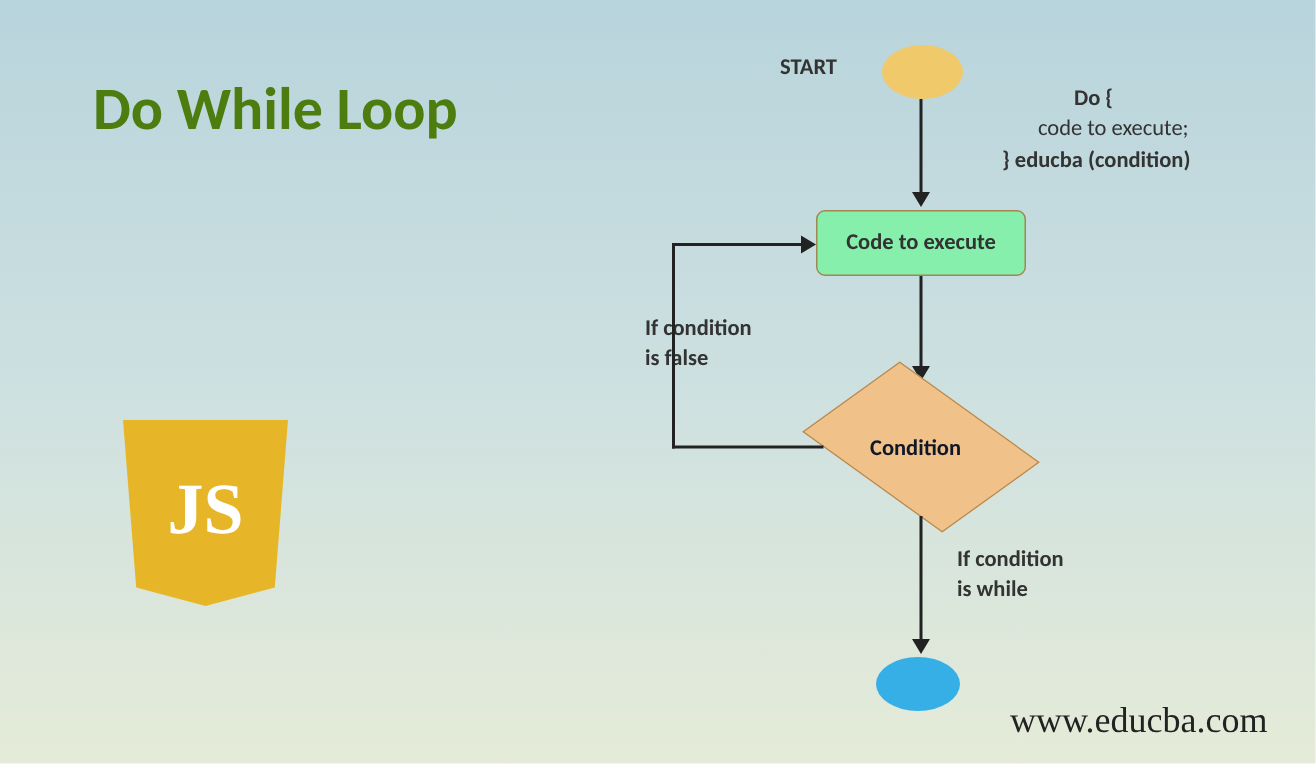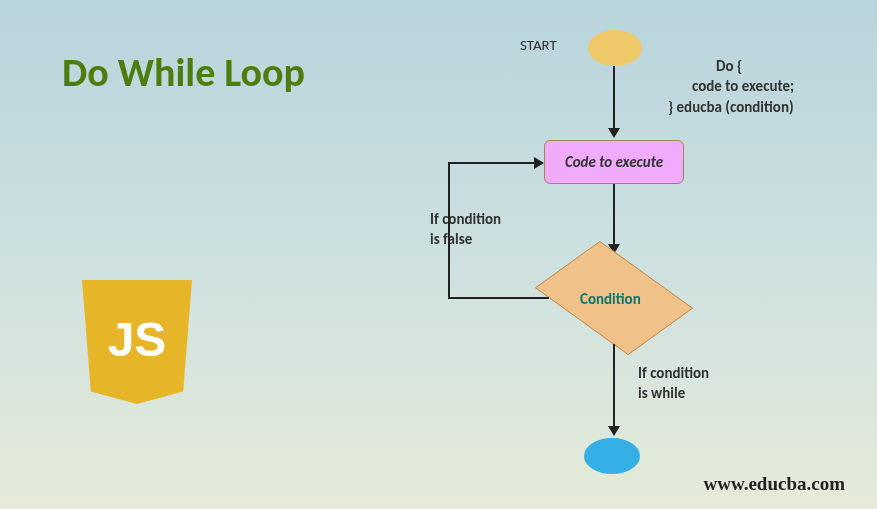--- a/index.html
+++ b/index.html
@@ -32,21 +32,21 @@
   height: 124px;
   background: #e7b628;
   clip-path: polygon(0 0, 100% 0, 92% 90%, 50% 100%, 8% 90%);
   position: relative;
   display: flex;
   align-items: center;
   justify-content: center;
 }
 .js-text {
   color: #fff;
-  font-family: Liberation Sans, sans-serif;
+  font-family: Liberation Serif, serif;
   font-weight: bold;
   font-size: 48px;
   letter-spacing: 0px;
   margin-top: -6px;
 }
 .flowchart {
   position: absolute;
   top: 12px;
   left: 400px;
   width: 460px;
@@ -68,68 +68,67 @@
   width: 56px;
   height: 36px;
   background: #36aee6;
   border-radius: 50%;
 }
 .start-label {
   position: absolute;
   top: 24px;
   left: 120px;
   font-size: 15px;
-  font-weight: normal;
+  font-weight: bold;
   color: #333;
 }
 .syntax-block {
   position: absolute;
   top: 44px;
   left: 268px;
   font-size: 15px;
   color: #333;
   line-height: 1.35;
 }
 .syntax-l1 { font-weight: bold; margin-left: 48px; }
-.syntax-l2 { font-weight: bold; padding-left: 24px; }
+.syntax-l2 { font-weight: normal; padding-left: 24px; }
 .syntax-l3 { font-weight: bold; }
 .code-box {
   position: absolute;
   top: 128px;
   left: 144px;
   width: 140px;
   height: 44px;
-  background: #f0abfc;
+  background: #86efac;
   border: 1.5px solid #a08850;
   border-radius: 6px;
   display: flex;
   align-items: center;
   justify-content: center;
   font-size: 15px;
   font-weight: bold;
   color: #333;
-  font-style: italic;
 }
 .diamond {
   position: absolute;
   top: 240px;
   left: 148px;
   width: 132px;
   height: 92px;
   background: #f0c189;
   border: 1.5px solid #b58a50;
   transform: scaleY(0.72) rotate(45deg);
 }
 .diamond-text {
   position: absolute;
   top: 278px;
   left: 180px;
   font-size: 15px;
   font-weight: bold;
-  color: #0f766e;
+  color: #0f172a;
 }
 .label-true {
   position: absolute;
   top: 198px;
   left: 30px;
   font-size: 15px;
   font-weight: bold;
   color: #333;
   line-height: 1.3;
 }
@@ -139,22 +138,22 @@
   left: 238px;
   font-size: 15px;
   font-weight: bold;
   color: #333;
   line-height: 1.3;
 }
 .website {
   position: absolute;
   bottom: 14px;
   right: 32px;
-  font-size: 19px;
-  font-weight: bold;
+  font-size: 24px;
+  font-weight: normal;
   color: #222;
   font-family: "Times New Roman", serif;
 }
 
 .arrow-seg { position: absolute; background: #222; }
 .arrow-head {
   position: absolute;
   width: 0; height: 0;
 }
 .arrow-head.down {

